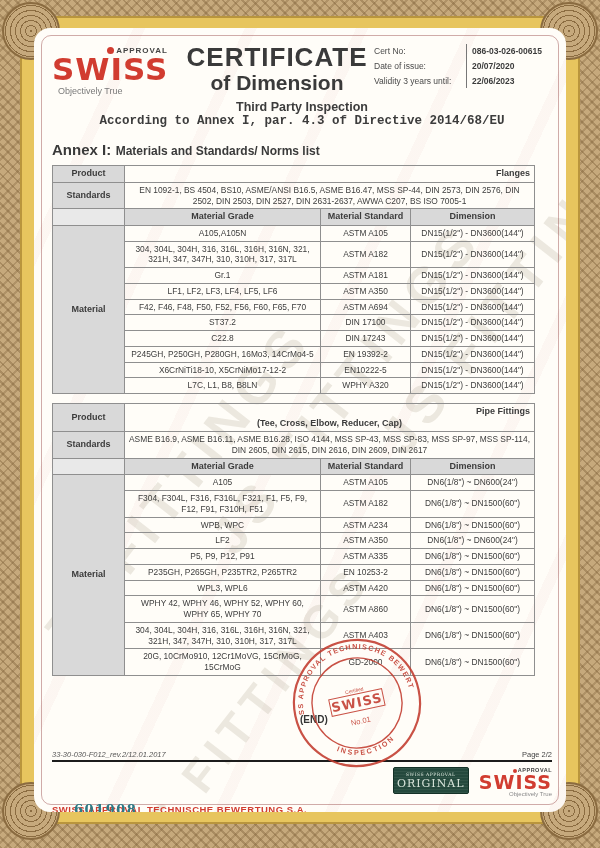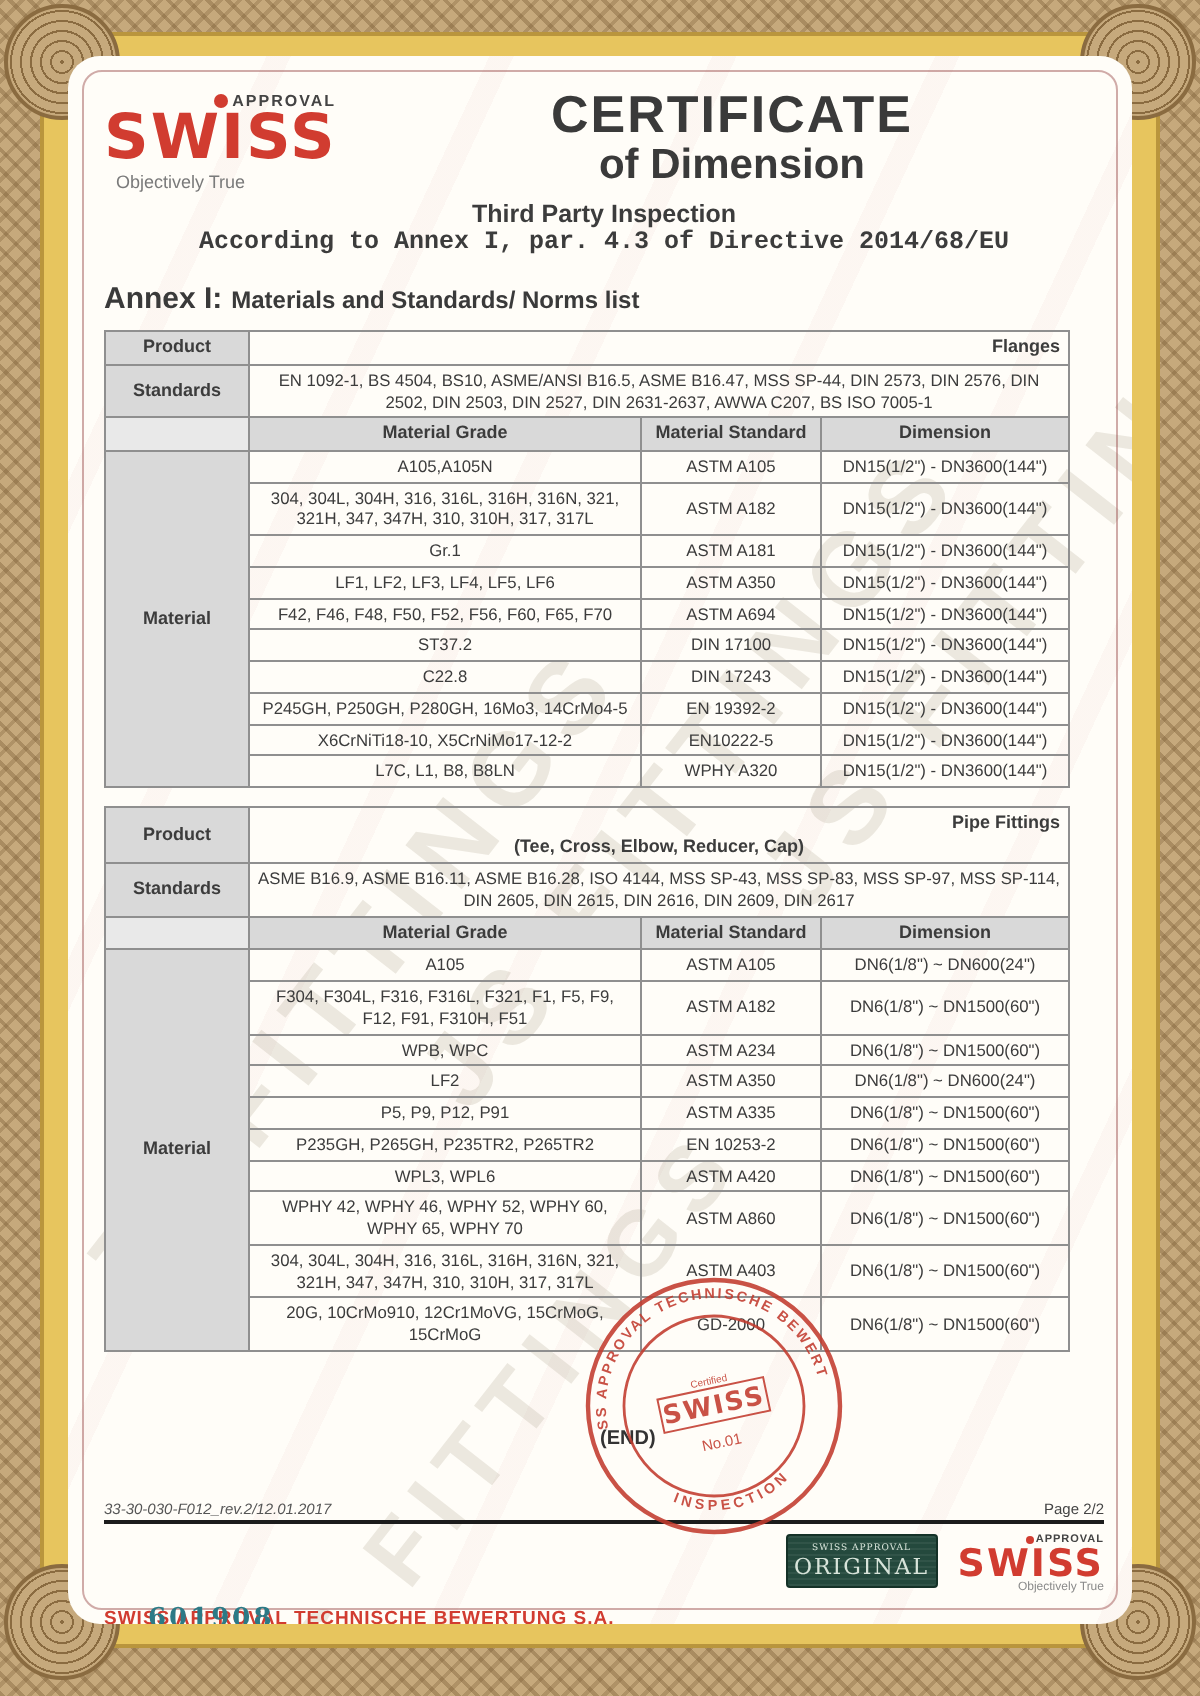--- a/index.html
+++ b/index.html
@@ -121,20 +121,34 @@
     <div class="hdr">
       <div class="logo">
         <div class="approval-row"><span class="dot"></span><span>APPROVAL</span></div>
         <div class="brand">SWISS</div>
         <div class="tagline">Objectively True</div>
       </div>
       <div class="title-block">
         <div class="title1">CERTIFICATE</div>
         <div class="title2">of Dimension</div>
       </div>
+      <div class="cert-box">
+        <div class="cert-row">
+          <div class="cl">Cert No:</div>
+          <div class="cv">086-03-026-00615</div>
+        </div>
+        <div class="cert-row">
+          <div class="cl">Date of issue:</div>
+          <div class="cv">20/07/2020</div>
+        </div>
+        <div class="cert-row">
+          <div class="cl">Validity 3 years until:</div>
+          <div class="cv">22/06/2023</div>
+        </div>
+      </div>
     </div>
 
     <div class="subtitle">
       <div class="sub1">Third Party Inspection</div>
       <div class="sub2">According to Annex I, par. 4.3 of Directive 2014/68/EU</div>
     </div>
 
     <div class="annex">
       <span class="a1">Annex I:</span>
       <span class="a2">Materials and Standards/ Norms list</span>

